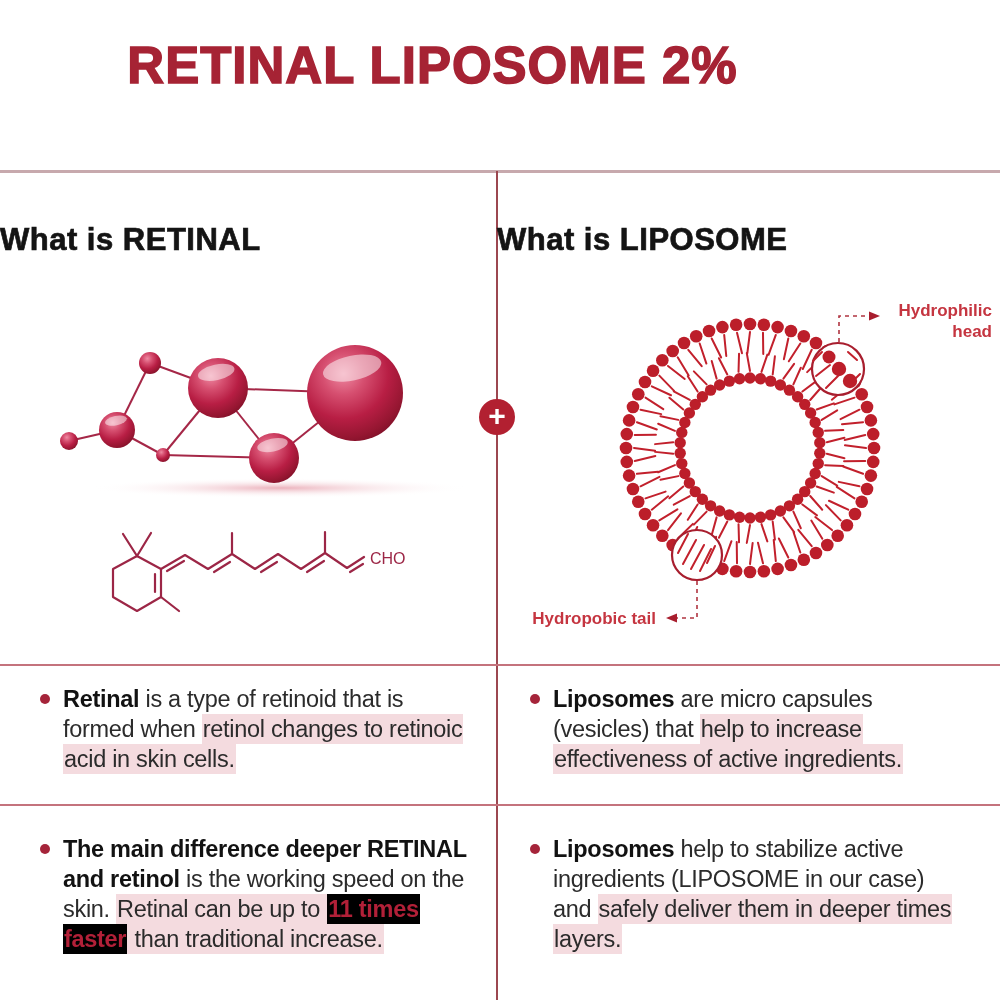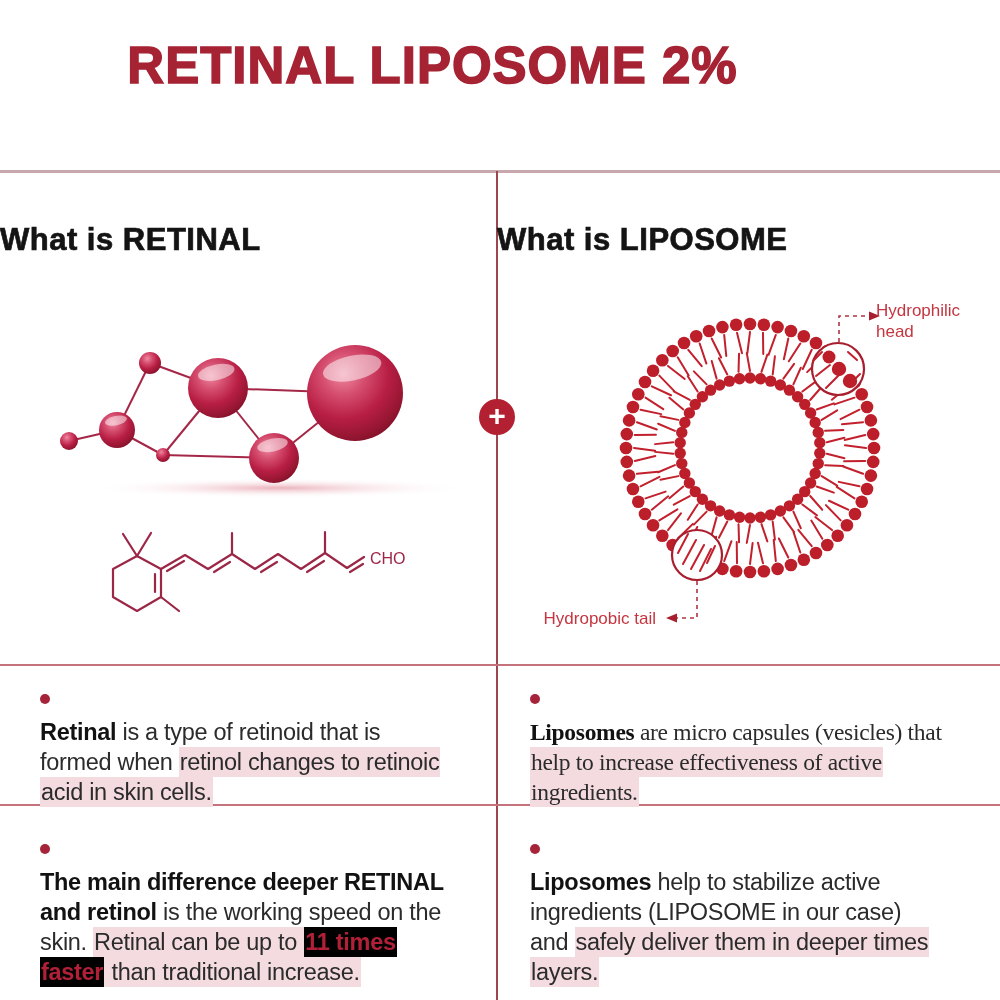--- a/index.html
+++ b/index.html
@@ -25,38 +25,38 @@
   #heading-right { left:497px; width:555px; }
 
   
   #plus-badge { top:399px; left:479px; width:36px; height:36px; border-radius:50%;
     background:#b22031; color:#ffffff; font-size:30px; font-weight:700;
     display:flex; align-items:center; justify-content:center; line-height:1;
     padding-bottom:3px; }
 
   
   .lipo-label { color:#c53540; font-size:17px; line-height:21px; font-weight:500; }
-  #label-hydrophilic { top:300px; left:876px; width:116px; text-align:left; }
-  #label-hydrophobic { top:608px; left:532px; width:124px; text-align:right; white-space:nowrap; }
-
-  
-  .bullet-block { display:flex; gap:13px;flex-direction:column; }
+  #label-hydrophilic { top:300px; left:876px; width:116px; text-align:right;font-weight:bold; }
+  #label-hydrophobic { top:608px; left:532px; width:124px; text-align:right; white-space:nowrap;font-weight:bold; }
+
+  
+  .bullet-block { display:flex; gap:13px; }
   .bullet-dot { width:10px; height:10px; border-radius:50%; background:#a5243a;
     flex:0 0 10px; margin-top:10px; }
   .bullet-text { font-size:23.5px; line-height:30px; color:#2b2b2b;
     letter-spacing:-0.3px; width:412px; }
   .seg-normal { color:#2b2b2b; }
   .seg-bold { font-weight:700; color:#121212; }
   .seg-highlight { background:#f4dbdf; padding:2px 1px;
     -webkit-box-decoration-break:clone; box-decoration-break:clone; }
   .seg-bold-red-highlight { background:#000000; padding:2px 1px; font-weight:700;
     color:#b22038; -webkit-box-decoration-break:clone; box-decoration-break:clone; }
 
   #bullet-l1 { top:684px; left:40px; width:445px; }
-  #bullet-r1 { top:684px; left:530px; width:455px;font-family:Liberation Serif, serif; }
+  #bullet-r1 { top:684px; left:530px; width:455px; }
   #bullet-l2 { top:834px; left:40px; width:445px; }
   #bullet-r2 { top:834px; left:530px; width:455px; }
 </style>
 </head>
 <body>
 
 <div class="abs" id="title">RETINAL LIPOSOME 2%</div>
 
 <div class="abs" id="hr-top"></div>
 <div class="abs" id="vline"></div>

